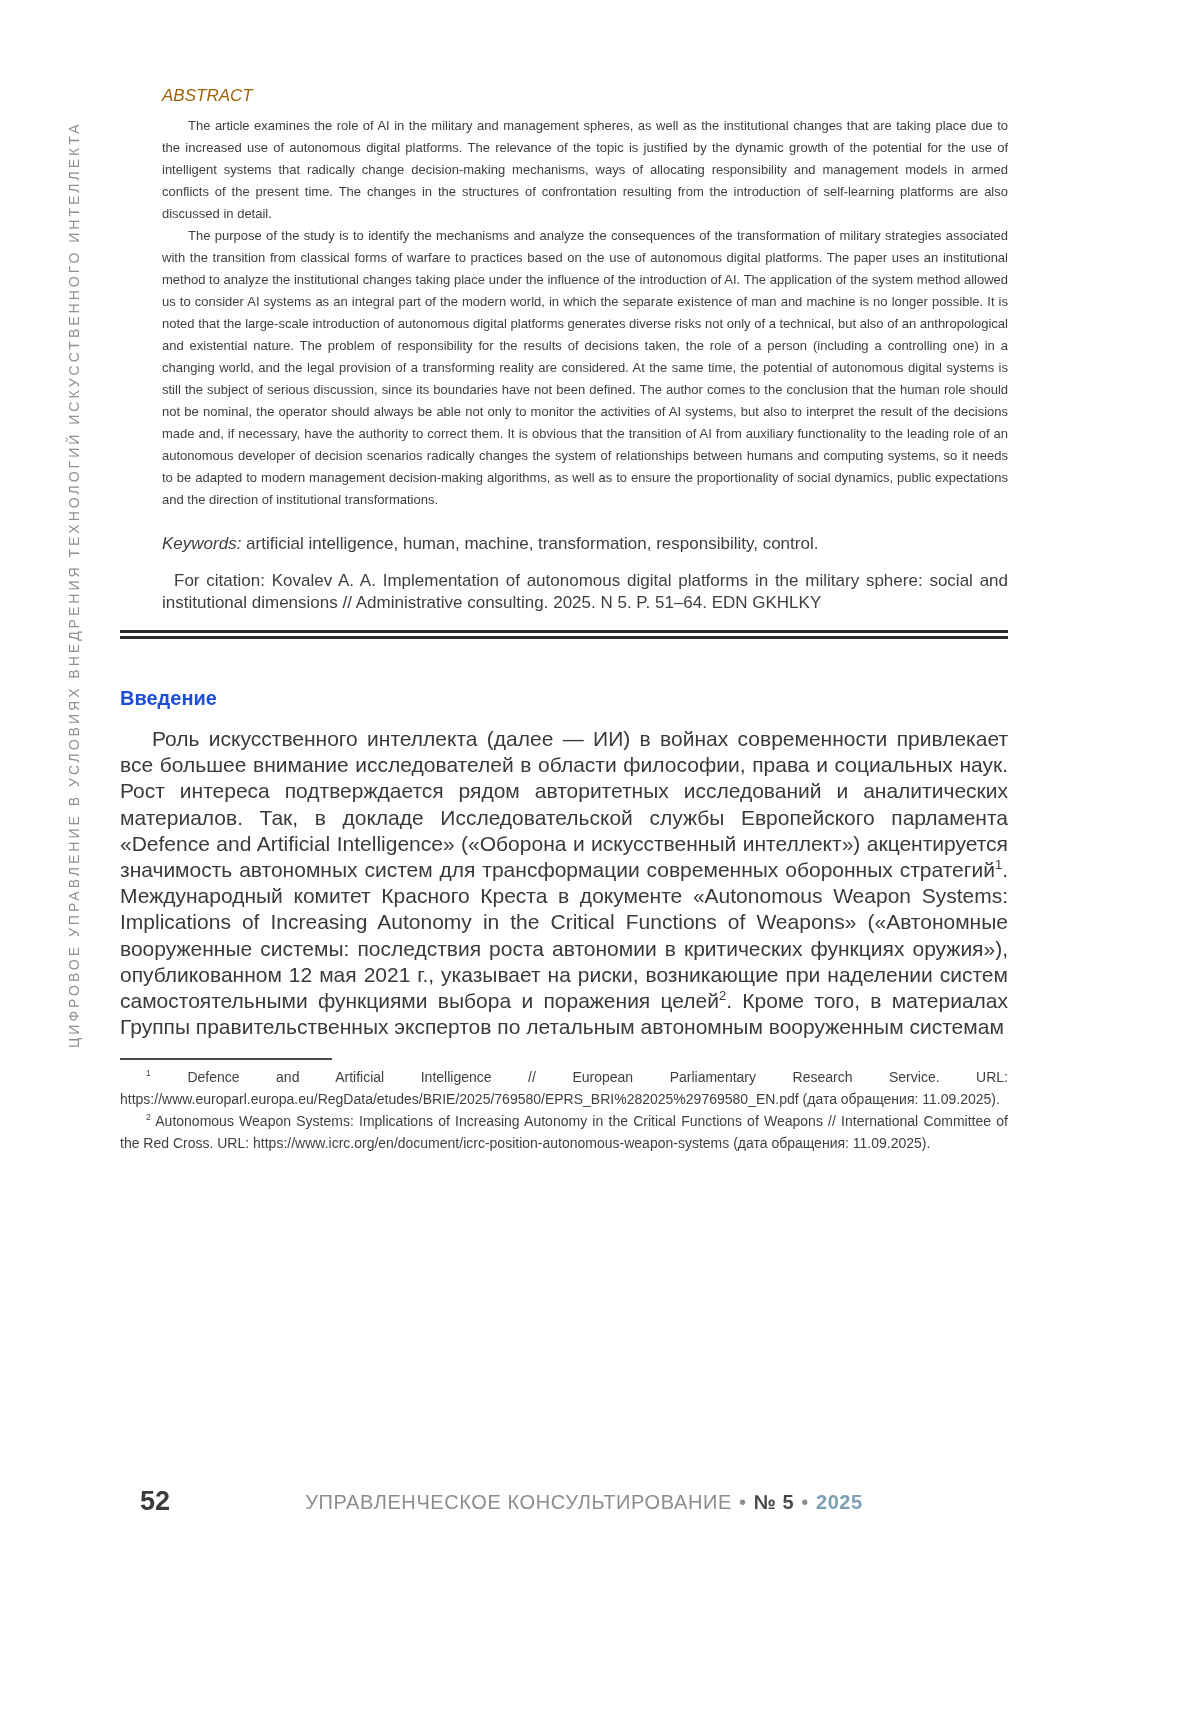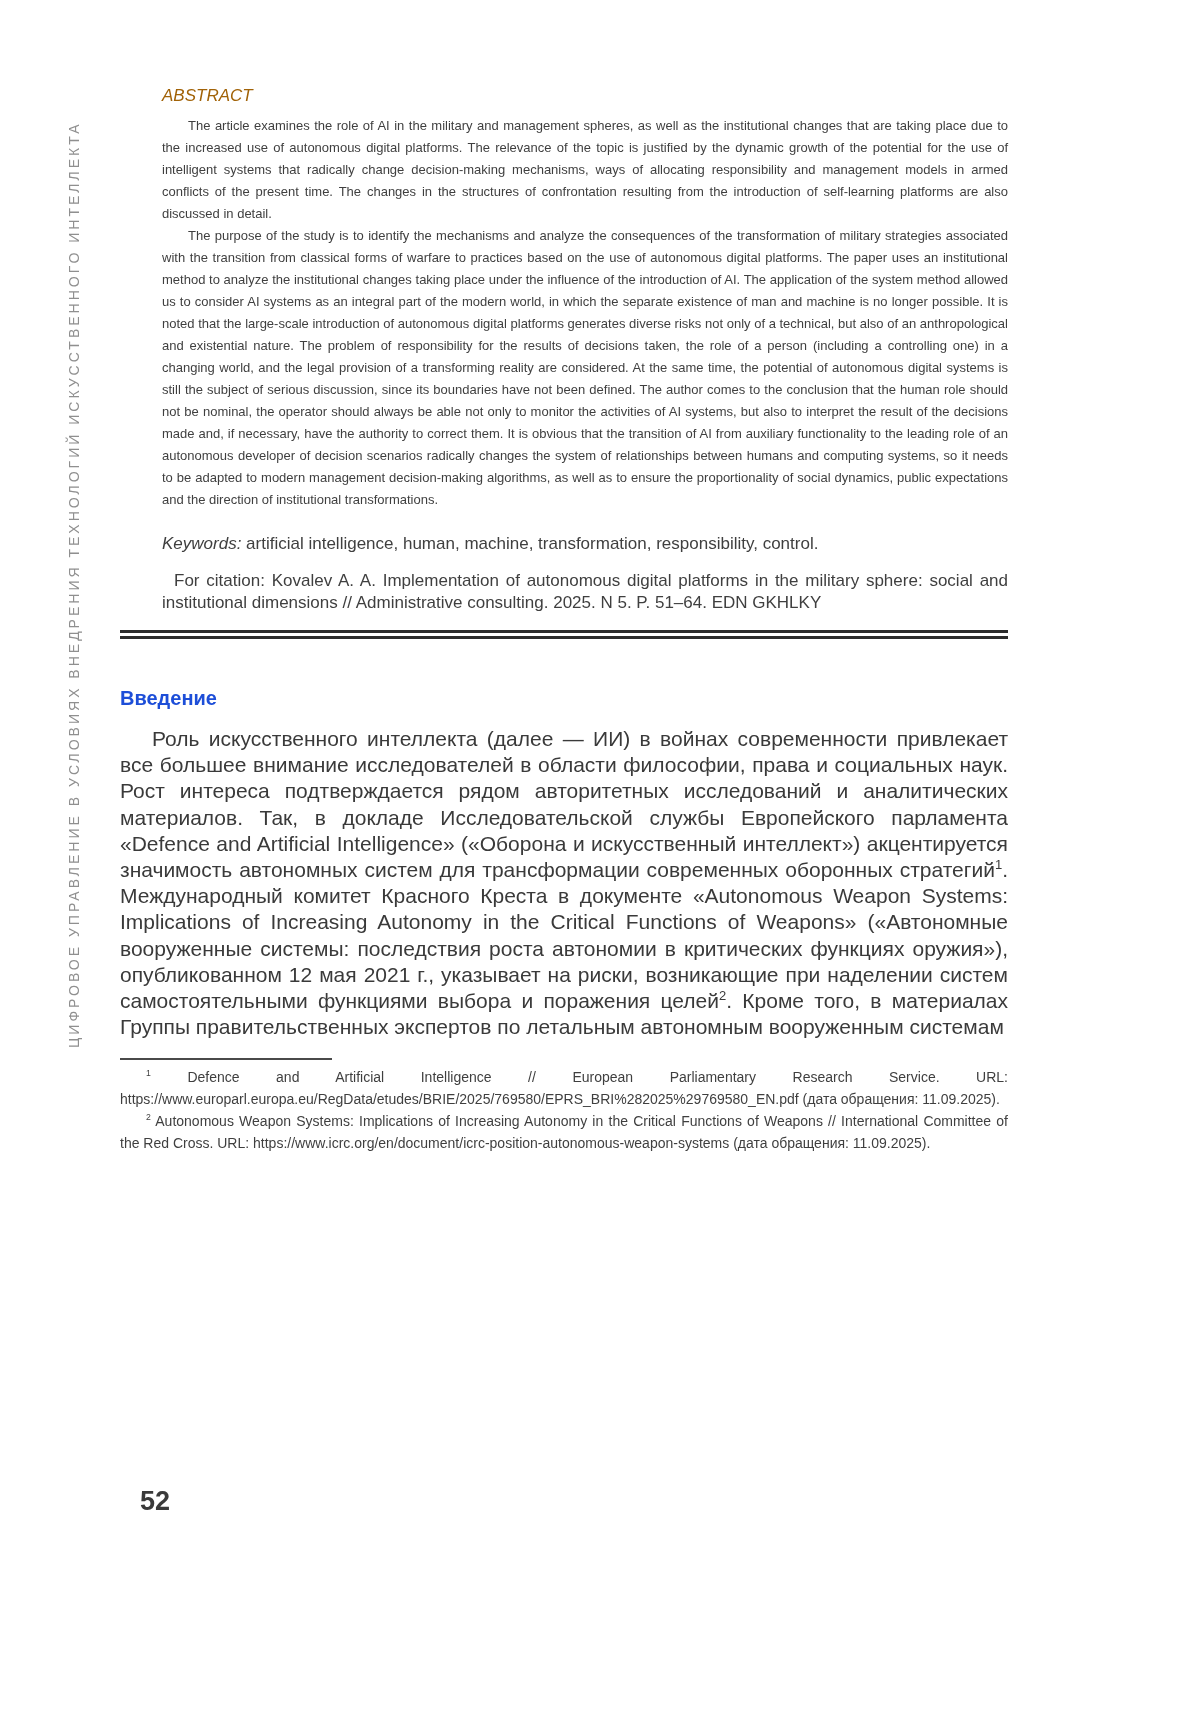--- a/index.html
+++ b/index.html
@@ -170,15 +170,16 @@
 
     <section class="footnotes">
       <p class="fn"><sup>1</sup> <span>Defence and Artificial Intelligence // European Parliamentary Research Service. URL: https://www.europarl.europa.eu/RegData/etudes/BRIE/2025/769580/EPRS_BRI%282025%29769580_EN.pdf (дата обращения: 11.09.2025).</span></p>
       <p class="fn"><sup>2</sup> <span>Autonomous Weapon Systems: Implications of Increasing Autonomy in the Critical Functions of Weapons // International Committee of the Red Cross. URL: https://www.icrc.org/en/document/icrc-position-autonomous-weapon-systems (дата обращения: 11.09.2025).</span></p>
     </section>
 
   </div>
 
   <footer class="footer">
     <span class="pageno">52</span>
+    <div class="journal-line"><span class="jt">УПРАВЛЕНЧЕСКОЕ КОНСУЛЬТИРОВАНИЕ</span><span class="dot">•</span><span class="issue">№ 5</span><span class="dot">•</span><span class="year">2025</span></div>
   </footer>
 
 </div>
 
 </body></html>

